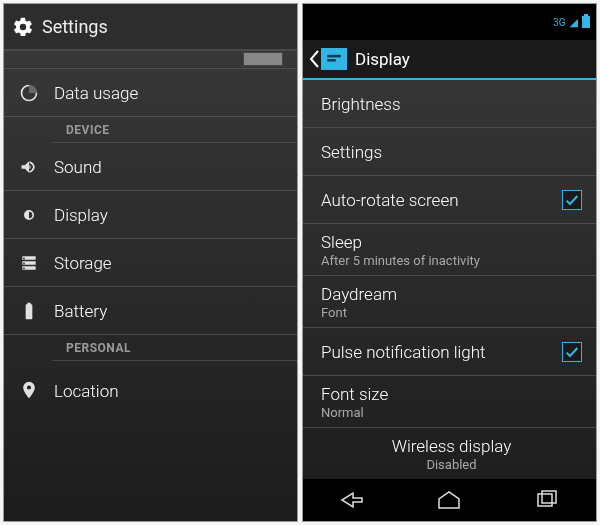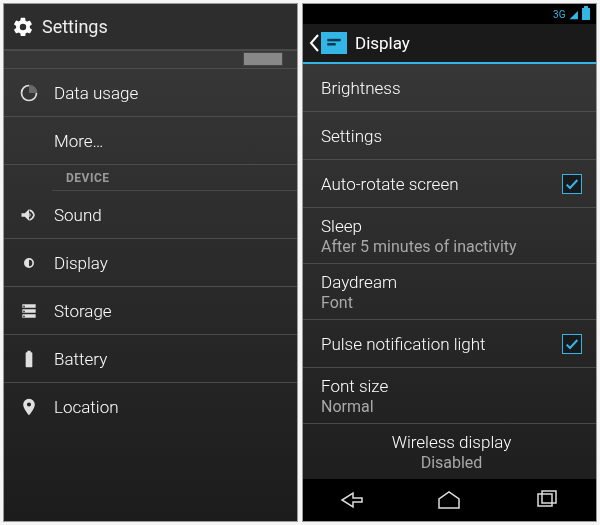--- a/index.html
+++ b/index.html
@@ -31,21 +31,21 @@
     display: flex;
     align-items: center;
     padding: 0 8px;
     gap: 8px;
     color: #eee;
     font-size: 18px;
   }
   .hdr-left .title { font-weight: 400; }
   
   .status-bar {
-    height: 20px;
+    height: 36px;
     background: #000;
     display: flex;
     justify-content: flex-end;
     align-items: center;
     gap: 4px;
     padding: 4px 6px;
     color: #33b5e5;
     font-size: 10px;
   }
   .status-bar .sig { font-size: 11px; }
@@ -80,21 +80,21 @@
   .row {
     min-height: 48px;
     border-bottom: 1px solid rgba(90,90,90,0.7);
     display: flex;
     align-items: center;
     padding: 8px 14px 8px 14px;
     gap: 14px;
     color: #fff;
   }
   .row .lbl { font-size: 17px; font-weight: 300; }
-  .row .sub { font-size: 16px; color: #a8a8a8; margin-top:1px; }
+  .row .sub { font-size: 13px; color: #a8a8a8; margin-top:1px; }
   .row .txtcol { display:flex; flex-direction:column; flex:1; }
   .section-hdr {
     height: 26px;
     display:flex; align-items:center;
     padding: 0 14px;
     color: #9a9a9a;
     font-size: 12px;
     font-weight: 700;
     letter-spacing: 0.5px;
     border-bottom: 1px solid rgba(90,90,90,0.6);
@@ -135,23 +135,20 @@
 
     <div class="row">
       <span class="icon">
         <svg viewBox="0 0 24 24">
             <path d="M12 2a10 10 0 1 0 10 10h-2a8 8 0 1 1-8-8Z"></path>
             <path d="M12 2v10h10A10 10 0 0 0 12 2Z" opacity=".3"></path>
           </svg>
       </span>
       <span class="lbl">Data usage</span>
     </div>
-    <div class="row indent">
-      <span class="lbl">More…</span>
-    </div>
 
     <div class="section-hdr">DEVICE</div>
 
     <div class="row">
       <span class="icon">
           <svg viewBox="0 0 24 24">
             <path d="M3 10v4h4l5 5V5L7 10Zm11 2a3 3 0 0 0-1.5-2.6v5.2A3 3 0 0 0 14 12Zm-1.5-7v2.1A7 7 0 0 1 17 12a7 7 0 0 1-4.5 4.9V19A9 9 0 0 0 19 12a9 9 0 0 0-6.5-7Z"></path>
           </svg>
         </span>
       <span class="lbl">Sound</span>
@@ -174,22 +171,23 @@
     </div>
     <div class="row">
       <span class="icon">
           <svg viewBox="0 0 24 24">
             <path d="M15 4h-1V2h-4v2H9a1 1 0 0 0-1 1v16a1 1 0 0 0 1 1h6a1 1 0 0 0 1-1V5a1 1 0 0 0-1-1Z"></path>
           </svg>
         </span>
       <span class="lbl">Battery</span>
     </div>
 
-
-    <div class="row" style="border-bottom:none;">
+    <div class="section-hdr">PERSONAL</div>
+
+    <div class="row" style="border-bottom:none;align-items:flex-end;">
       <span class="icon">
           <svg viewBox="0 0 24 24">
             <path d="M12 2a7 7 0 0 0-7 7c0 5 7 13 7 13s7-8 7-13a7 7 0 0 0-7-7Zm0 9.5A2.5 2.5 0 1 1 14.5 9 2.5 2.5 0 0 1 12 11.5Z"></path>
           </svg>
         </span>
       <span class="lbl">Location</span>
     </div>
   </div>
 </div>
 

